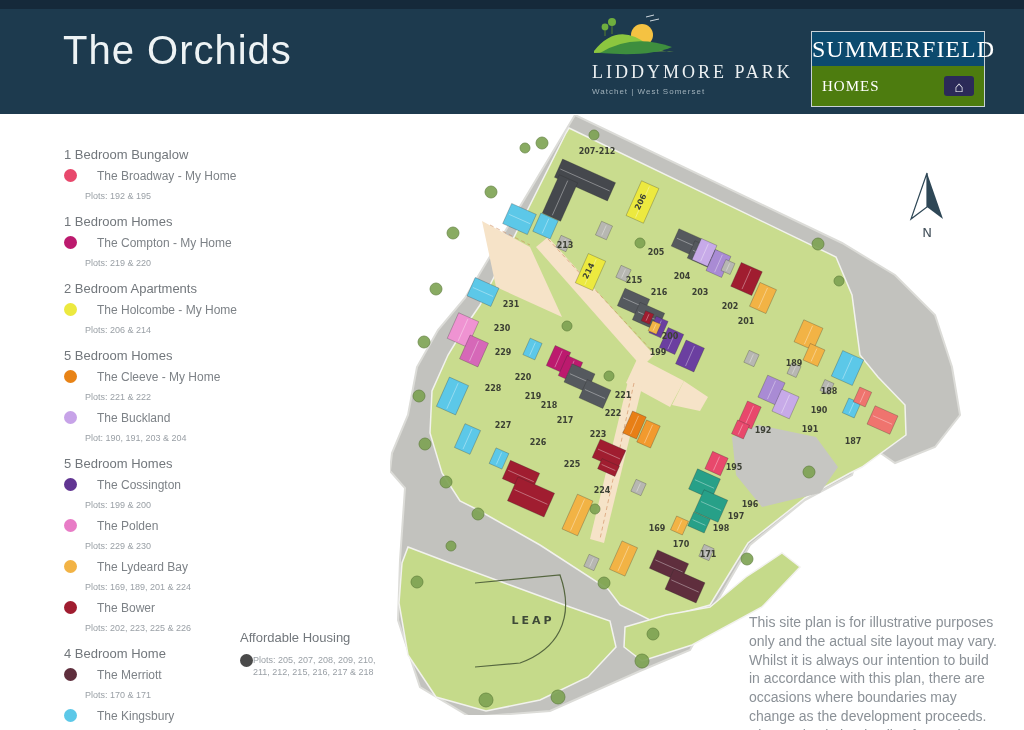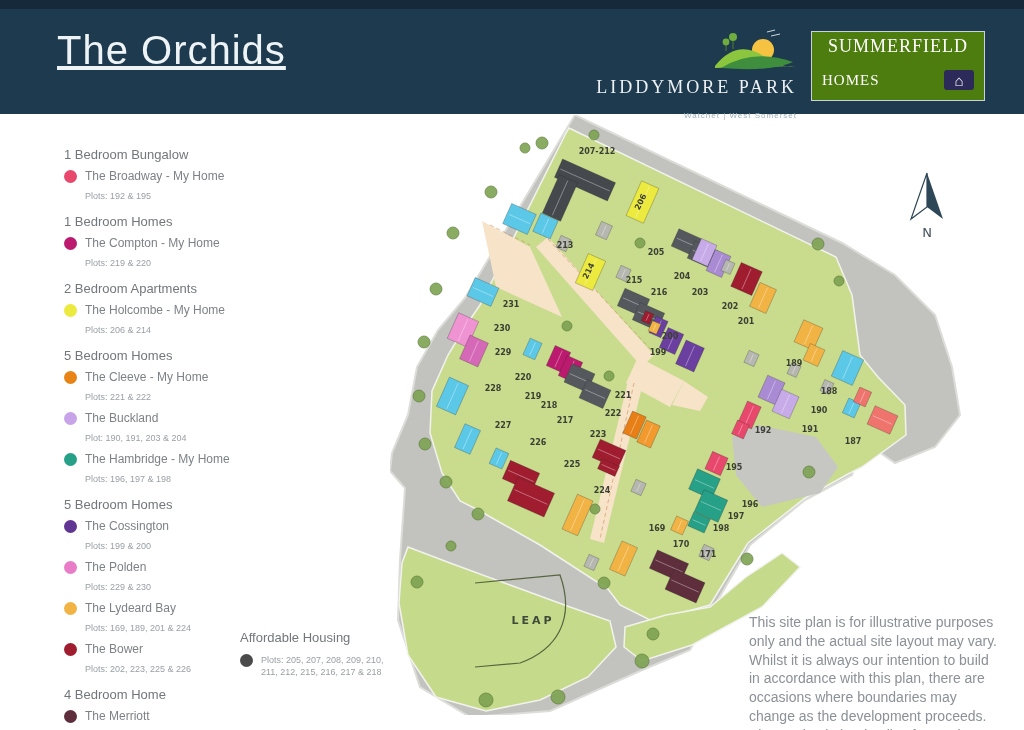--- a/index.html
+++ b/index.html
@@ -2,44 +2,44 @@
 <html><head>
 <meta charset="utf-8">
 <style>
   html,body{margin:0;padding:0;background:#fff;}
   body{font-family:"Liberation Sans",sans-serif;}
   #page{position:relative;width:1024px;height:730px;background:#fff;overflow:hidden;}
 
   
   #header{position:absolute;left:0;top:0;width:1024px;height:114px;background:#1d3a4e;}
   #header::before{content:"";position:absolute;left:0;top:0;right:0;height:9px;background:#15293a;}
-  #title{position:absolute;left:57px;top:28px;font-size:40px;font-weight:300;color:#eef3f5;letter-spacing:1px;text-decoration:underline;}
-  #liddymore{position:absolute;left:592px;top:22px;width:205px;text-align:right;}
+  #title{position:absolute;left:63px;top:28px;font-size:40px;font-weight:300;color:#eef3f5;letter-spacing:1px;}
+  #liddymore{position:absolute;left:592px;top:7px;width:205px;text-align:left;}
   #liddymore .ld-name{font-family:"Liberation Serif",serif;font-size:18px;letter-spacing:3px;color:#edf1f3;margin-top:1px;}
-  #liddymore .ld-loc{font-size:8px;letter-spacing:1px;color:#9fb0ba;margin-top:13px;}
+  #liddymore .ld-loc{font-size:8px;letter-spacing:1px;color:#9fb0ba;margin-top:4px;}
   #sfbox{position:absolute;right:39px;top:31px;width:172px;border:1px solid #c9d2d8;}
-  #sf-top{background:#4d7c0f;color:#fff;font-family:"Liberation Serif",serif;font-size:18px;letter-spacing:1px;text-align:center;padding:4px 0 3px;}
+  #sf-top{background:#0c4a6e;color:#fff;font-family:"Liberation Serif",serif;font-size:24px;letter-spacing:1px;text-align:center;padding:4px 0 3px;}
   #sf-bottom{background:#4d7c0f;display:flex;align-items:center;padding:10px 10px;}
   #sf-bottom .sf-homes{color:#fff;font-family:"Liberation Serif",serif;font-size:15px;letter-spacing:1px;}
   #sf-icon{margin-left:auto;width:30px;height:20px;background:#2b2a58;border-radius:3px;color:#fff;
            display:flex;align-items:center;justify-content:center;font-size:15px;line-height:1;}
 
   
   #legend{position:absolute;left:64px;top:134px;width:215px;}
   .cat-label{font-size:13px;color:#72777c;margin:13px 0 7px;}
   .leg-item{margin:2px 0 9px;}
-  .leg-row{display:flex;align-items:flex-end;gap:8px;}
+  .leg-row{display:flex;align-items:flex-start;gap:20px;}
   .leg-dot{width:13px;height:13px;border-radius:50%;flex:0 0 13px;}
   .leg-name{font-size:12px;color:#7d8287;}
   .leg-plots{font-size:9px;color:#9aa0a6;margin:8px 0 0 21px;}
 
   
   #affordable{position:absolute;left:240px;top:630px;width:160px;}
   #affordable .cat-label{margin:0 0 9px;}
-  #aff-row{display:flex;align-items:flex-start;gap:8px;}
+  #aff-row{display:flex;align-items:flex-start;}
   #aff-plots{font-size:9px;color:#9aa0a6;line-height:1.35;width:130px;}
 
   
   #disclaimer{position:absolute;left:749px;top:613px;width:253px;font-size:14px;color:#8b9197;line-height:1.34;}
 
   
   #plan{position:absolute;left:390px;top:115px;width:580px;height:600px;}
   .plot-num{font-family:"DejaVu Sans",sans-serif;font-size:8px;font-weight:bold;fill:#3c4034;text-anchor:middle;}
   .leap-label{font-family:"DejaVu Sans",sans-serif;font-size:11px;font-weight:bold;fill:#3f4a38;letter-spacing:3px;text-anchor:middle;}
   .north-n{font-family:"DejaVu Sans",sans-serif;font-size:13px;fill:#45525c;text-anchor:middle;}
@@ -107,27 +107,20 @@
           <span class="leg-name">The Cleeve - My Home</span>
         </div>
         <div class="leg-plots">Plots: 221 &amp; 222</div>
       </div>
       <div class="leg-item">
         <div class="leg-row">
           <span class="leg-dot" style="background-color: rgb(199, 163, 232);"></span>
           <span class="leg-name">The Buckland</span>
         </div>
         <div class="leg-plots">Plot: 190, 191, 203 &amp; 204</div>
-      </div>
-      <div class="leg-item">
-        <div class="leg-row">
-          <span class="leg-dot" style="background-color: rgb(39, 160, 136);"></span>
-          <span class="leg-name">The Hambridge - My Home</span>
-        </div>
-        <div class="leg-plots">Plots: 196, 197 &amp; 198</div>
       </div>
       <div class="cat-label">5 Bedroom Homes</div>
       <div class="leg-item">
         <div class="leg-row">
           <span class="leg-dot" style="background-color: rgb(97, 53, 146);"></span>
           <span class="leg-name">The Cossington</span>
         </div>
         <div class="leg-plots">Plots: 199 &amp; 200</div>
       </div>
       <div class="leg-item">

